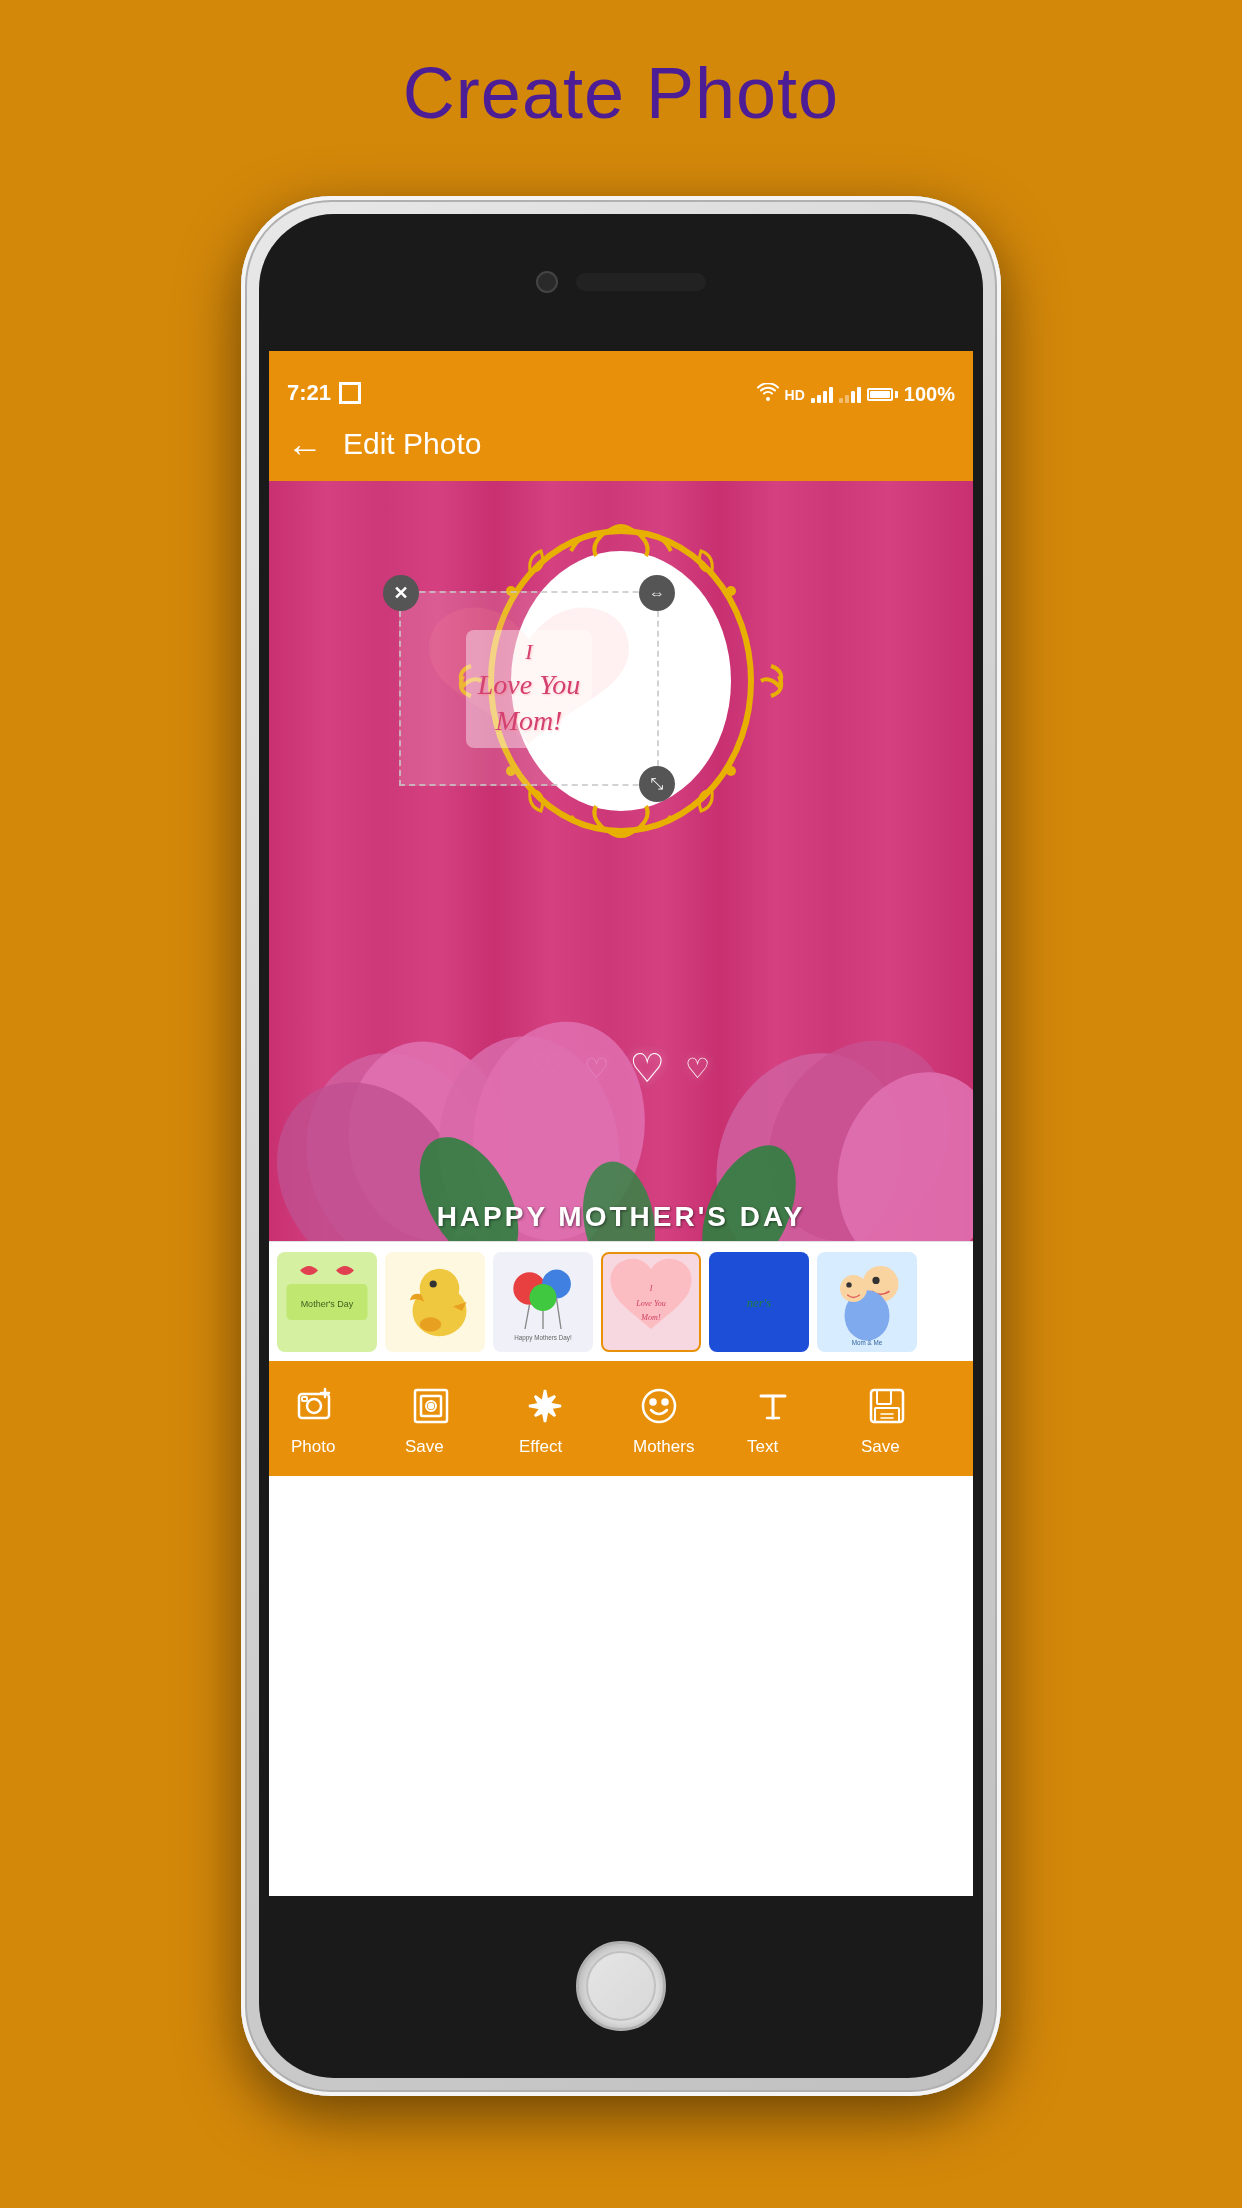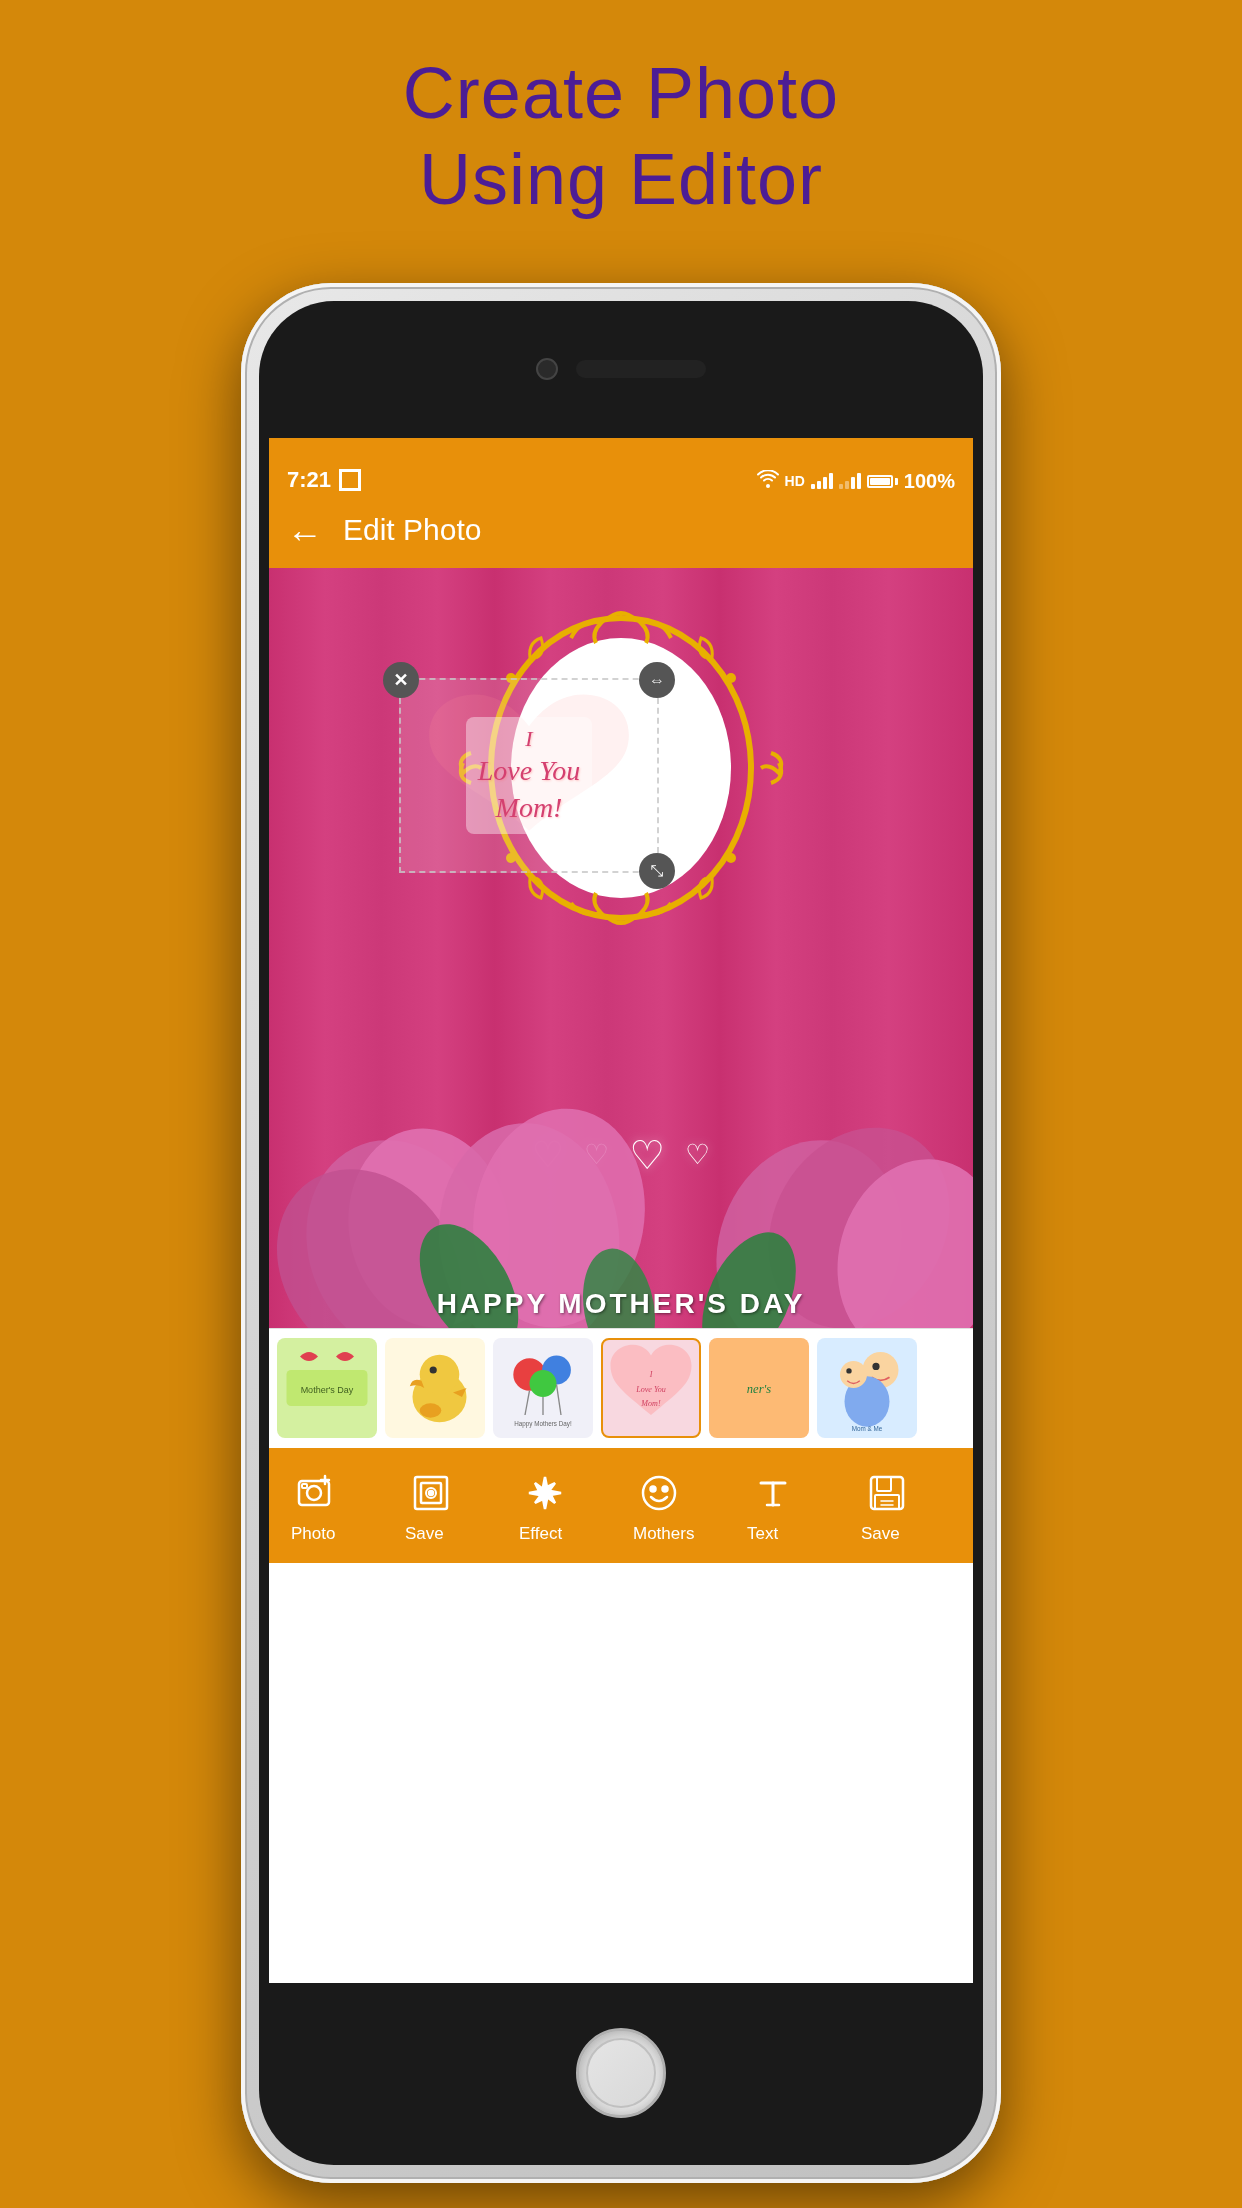--- a/index.html
+++ b/index.html
@@ -458,21 +458,20 @@
       text-shadow: 0 0 8px rgba(255,255,255,0.7);
     }
   </style>
 </head>
 <body>
 
 <div style="width:1242px;height:2208px;background:#D4880A;position:relative;display:flex;flex-direction:column;align-items:center;">
 
   <div class="page-title">
     <span>Create Photo</span><br>
-    <span>Using Editor</span>
   </div>
 
   <div class="phone-wrapper">
 
     <div class="phone-shell"></div>
     <div class="phone-inner"></div>
 
     <div class="phone-top-bar">
       <div class="camera-dot"></div>
       <div class="speaker-slot"></div>
@@ -655,21 +654,21 @@
 
         <div class="sticker-thumb" style="background:#f8d8e0;border:2px solid #E8900A;">
           <svg viewBox="0 0 100 100" width="90" height="90">
             <path d="M50,80 C20,55 5,45 5,25 C5,10 18,2 30,2 C40,2 47,8 50,14 C53,8 60,2 70,2 C82,2 95,10 95,25 C95,45 80,55 50,80Z" fill="rgba(255,150,150,0.4)"></path>
             <text x="50" y="38" text-anchor="middle" font-size="9" font-family="Georgia" font-style="italic" fill="#d04060">I</text>
             <text x="50" y="54" text-anchor="middle" font-size="9" font-family="Georgia" font-style="italic" fill="#d04060">Love You</text>
             <text x="50" y="70" text-anchor="middle" font-size="9" font-family="Georgia" font-style="italic" fill="#d04060">Mom!</text>
           </svg>
         </div>
 
-        <div class="sticker-thumb" style="background:#fdba74;align-items:center;">
+        <div class="sticker-thumb" style="background:#1d4ed8;align-items:center;">
           <svg viewBox="0 0 100 100" width="90" height="90">
             <text x="50" y="55" text-anchor="middle" font-size="14" font-family="Georgia" font-style="italic" fill="#208040">ner's</text>
           </svg>
         </div>
 
         <div class="sticker-thumb" style="background:#d8ecff;">
           <svg viewBox="0 0 100 100" width="90" height="90">
             <circle cx="65" cy="30" r="20" fill="#fad4a0"></circle>
             <circle cx="60" cy="26" r="4" fill="#333"></circle>
             <path d="M55,38 Q65,45 75,38" fill="none" stroke="#e06060" stroke-width="2"></path>

